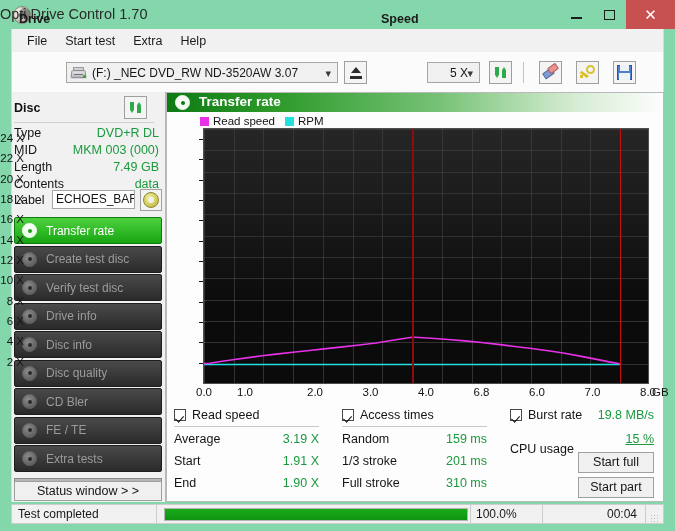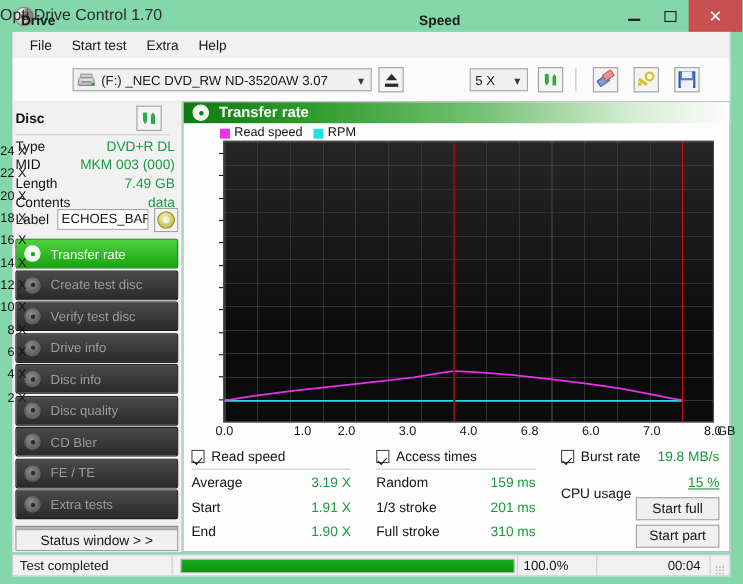--- a/index.html
+++ b/index.html
@@ -56,21 +56,21 @@
   .drive-icon .top{position:absolute;left:2px;top:1px;width:11px;height:4px;background:#cfcfd6;border:1px solid #9b9ba2;box-sizing:border-box;}
   .drive-text{margin-left:5px;font-size:12px;color:#171717;white-space:nowrap;overflow:hidden;}
   .cb-arrow{position:absolute;right:6px;top:4px;font-size:11px;color:#3a3a3a;}
   .eject-btn{position:absolute;left:344px;top:61px;width:23px;height:23px;background:#f4f4f4;
              border:1px solid #9f9f9f;box-sizing:border-box;}
   .eject-btn .tri{position:absolute;left:6px;top:5px;width:0;height:0;
              border-left:5px solid transparent;border-right:5px solid transparent;border-bottom:6px solid #2b2b2b;}
   .eject-btn .bar{position:absolute;left:5px;top:14px;width:12px;height:3px;background:#2b2b2b;}
   .speed-combo{position:absolute;left:427px;top:62px;width:53px;height:21px;background:#f0f0f0;
     border:1px solid #a6a6a6;box-sizing:border-box;display:flex;align-items:center;}
-  .speed-text{margin-left:4px;font-size:12px;color:#171717;}
+  .speed-text{margin-left:22px;font-size:12px;color:#171717;}
   .tbtn{position:absolute;top:61px;width:23px;height:23px;background:#f4f4f4;border:1px solid #9f9f9f;box-sizing:border-box;}
   .sep{position:absolute;left:523px;top:62px;width:1px;height:21px;background:#c2c2c2;}
   
   .ico-refresh{position:relative;width:100%;height:100%;}
   .ico-refresh .a1,.ico-refresh .a2{position:absolute;width:4px;height:11px;background:#2faa4a;}
   .ico-refresh .a1{left:5px;top:5px;clip-path:polygon(0 0,100% 0,100% 70%,100% 70%,100% 70%,50% 100%,0 70%);}
   .ico-refresh .a2{left:12px;top:5px;clip-path:polygon(50% 0,100% 30%,100% 100%,0 100%,0 30%);}
   
   .ico-eraser{position:relative;width:100%;height:100%;}
   .ico-eraser .e1{position:absolute;left:3px;top:8px;width:11px;height:7px;background:#7e9bd2;
@@ -409,21 +409,21 @@
       <div class="ytick" style="top: 179.8px;">20 X</div>
       <div class="ytickmark" style="top: 179.8px;"></div>
       <div class="ytick" style="top: 159.48px;">22 X</div>
       <div class="ytickmark" style="top: 159.48px;"></div>
       <div class="ytick" style="top: 139.16px;">24 X</div>
       <div class="ytickmark" style="top: 139.16px;"></div>
     </div>
 
   <div id="xaxis">
       <div class="xtick" style="left: 204px;">0.0</div>
-      <div class="xtick" style="left: 275px;">1.0</div>
+      <div class="xtick" style="left: 245px;">1.0</div>
       <div class="xtick" style="left: 315px;">2.0</div>
       <div class="xtick" style="left: 370.5px;">3.0</div>
       <div class="xtick" style="left: 426px;">4.0</div>
       <div class="xtick" style="left: 481.5px;">6.8</div>
       <div class="xtick" style="left: 537px;">6.0</div>
       <div class="xtick" style="left: 592.5px;">7.0</div>
       <div class="xtick" style="left: 648px;">8.0</div>
     </div>
   <div class="xlabel-unit">GB</div>
 

